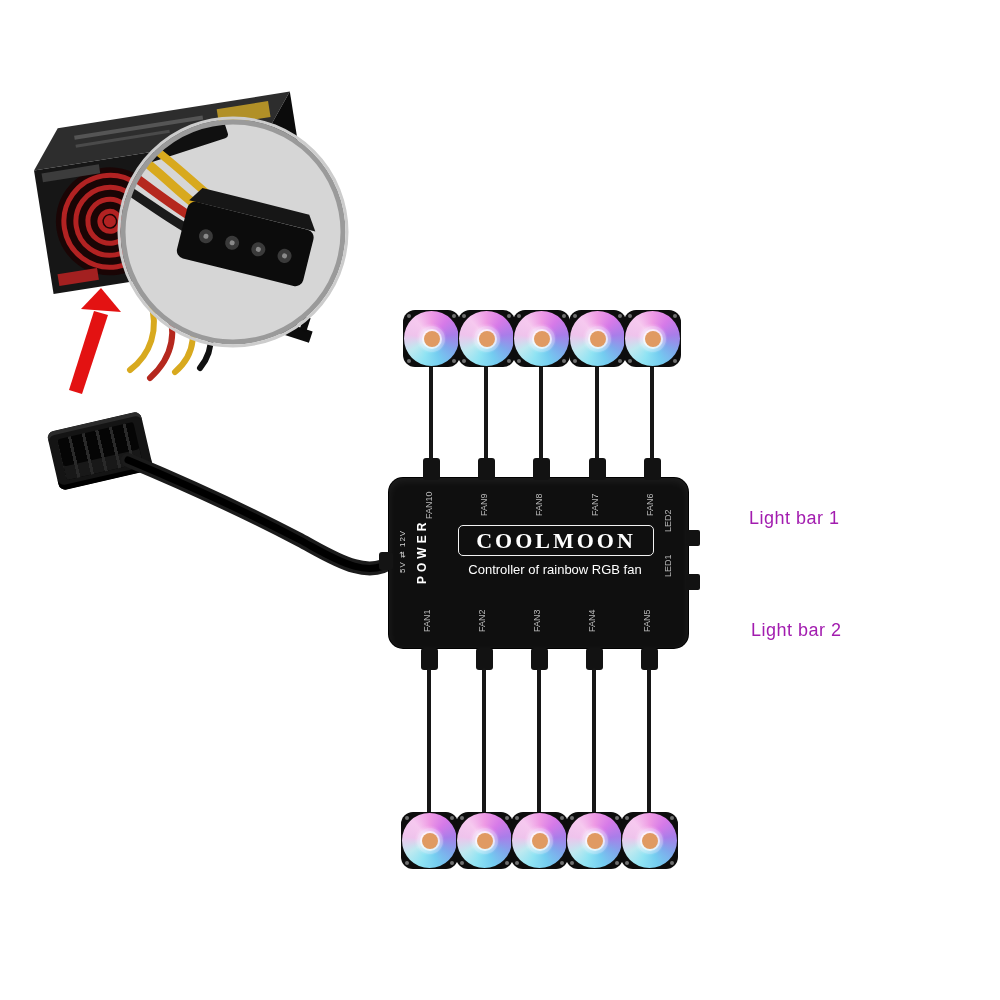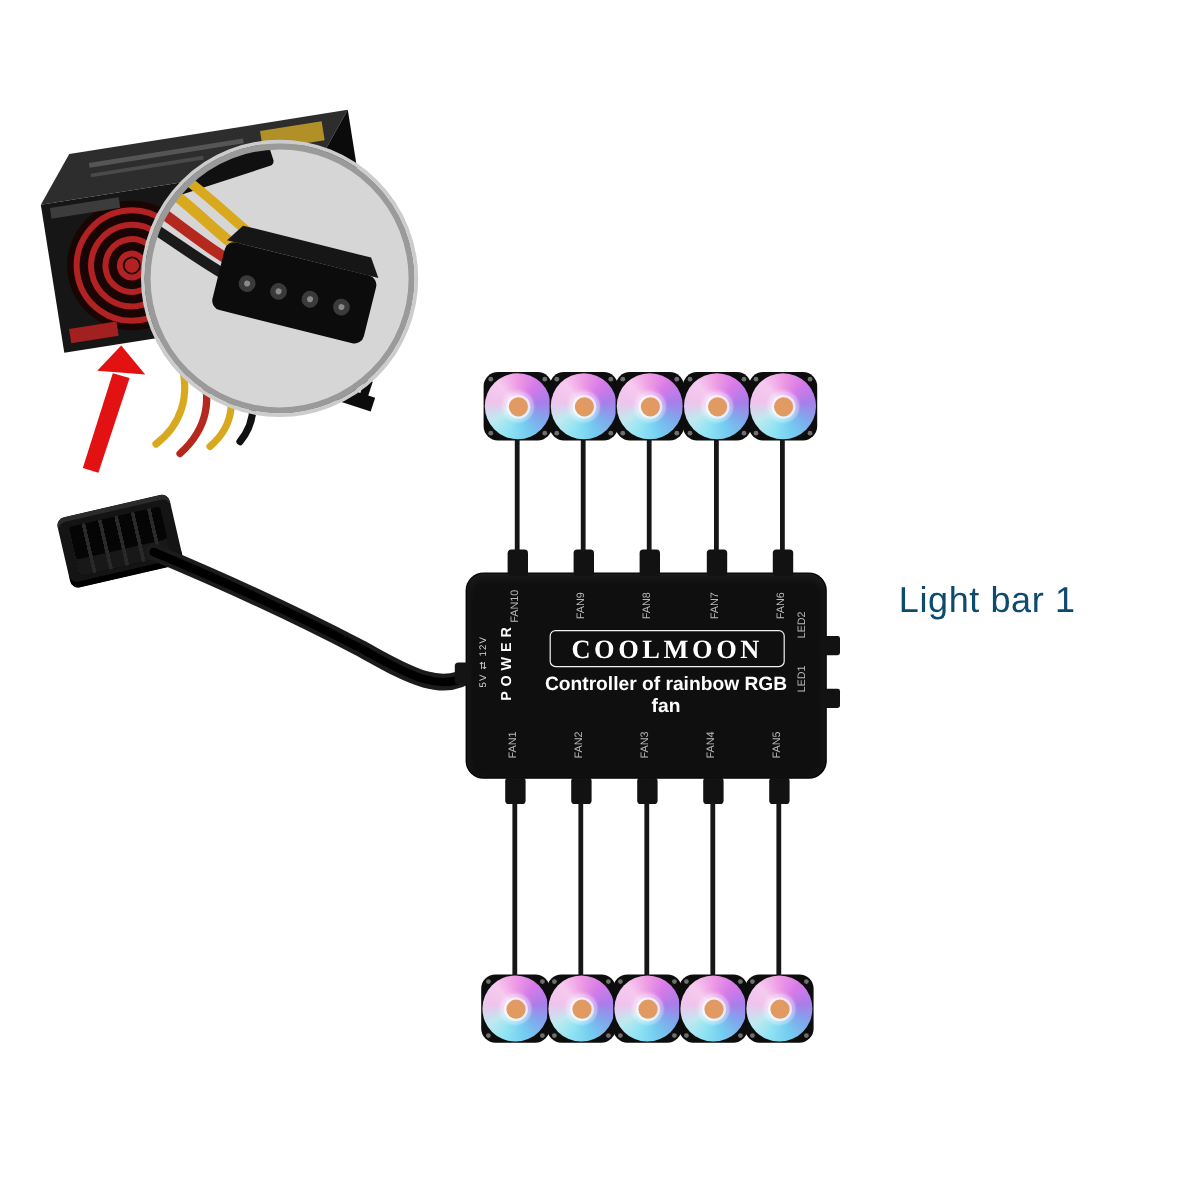--- a/index.html
+++ b/index.html
@@ -19,39 +19,39 @@
   .hub-cable{position:absolute;left:0;top:390px;}
 
   
   .controller{position:absolute;left:389px;top:478px;width:299px;height:170px;background:#0f0f0f;
               border-radius:14px;box-shadow:0 0 0 1px #000, inset 0 3px 9px rgba(255,255,255,.07);}
   .cable-inlet{position:absolute;left:-10px;top:74px;width:14px;height:18px;background:#141414;border-radius:3px;}
   .brand-box{position:absolute;left:69px;top:47px;width:194px;height:29px;border:1.5px solid #f2f2f2;
              border-radius:5px;display:flex;align-items:center;justify-content:center;color:#ffffff;
              font-family:"Liberation Serif",serif;font-weight:bold;font-size:22px;letter-spacing:3px;}
   .subtitle{position:absolute;left:56px;top:84px;width:220px;text-align:center;color:#ffffff;
-            font-size:16px;font-weight:bold;}
+            font-size:13px;font-weight:normal;}
   .power-label{position:absolute;left:26px;top:27px;height:92px;writing-mode:vertical-rl;
                transform:rotate(180deg);color:#fff;font-weight:bold;font-size:12px;letter-spacing:4px;
                text-align:center;}
   .voltage-label{position:absolute;left:9px;top:27px;height:92px;writing-mode:vertical-rl;
                transform:rotate(180deg);color:#d8d8d8;font-size:8px;letter-spacing:1px;text-align:center;}
   .port-label{position:absolute;width:14px;height:42px;writing-mode:vertical-rl;transform:rotate(180deg);
               color:#b9b9b9;font-size:9px;text-align:center;}
   .ptop{top:6px;}
   .pbottom{top:122px;}
   .led-label{position:absolute;left:274px;width:12px;height:32px;writing-mode:vertical-rl;
              transform:rotate(180deg);color:#b9b9b9;font-size:9px;text-align:center;}
   .led-tab{position:absolute;right:-12px;width:14px;height:16px;background:#121212;border-radius:2px;}
   .led-tab.t1{top:52px;}
   .led-tab.t2{top:96px;}
 
   
   .strips{position:absolute;left:686px;top:518px;}
-  .bar-label{position:absolute;color:#0c4a6e;font-size:30px;letter-spacing:.5px;}
+  .bar-label{position:absolute;color:#a21caf;font-size:18px;letter-spacing:.5px;margin-top:24px;}
   .bar-label.b1{left:749px;top:484px;}
   .bar-label.b2{left:751px;top:596px;}
 
   
   .fan-assembly{position:absolute;width:57px;}
   .fan-assembly .fan-tab{position:absolute;left:20px;width:17px;height:22px;background:#121212;border-radius:3px;}
   .fan-assembly .fan-cable{position:absolute;left:26px;width:4px;background:#161616;border-radius:2px;}
   .fan-assembly .fan{position:absolute;left:0;width:57px;height:57px;background:#0d0d0d;border-radius:12px;}
   .fan-assembly.top .fan{top:0;}
   .fan-assembly.top .fan-cable{top:55px;height:95px;}
@@ -213,20 +213,21 @@
     <g>
       <line x1="20" y1="14" x2="280" y2="14" stroke="url(#rb)" stroke-width="4.5" stroke-dasharray="2.5 4.5"></line>
       <line x1="20" y1="19" x2="280" y2="19" stroke="url(#rb)" stroke-width="4.5" stroke-dasharray="2.5 4.5" stroke-dashoffset="3"></line>
     </g>
     <g>
       <line x1="20" y1="60" x2="280" y2="60" stroke="url(#rb)" stroke-width="4.5" stroke-dasharray="2.5 4.5"></line>
       <line x1="20" y1="65" x2="280" y2="65" stroke="url(#rb)" stroke-width="4.5" stroke-dasharray="2.5 4.5" stroke-dashoffset="3"></line>
     </g>
   </svg>
   <div class="bar-label b1">Light bar 1</div>
+  <div class="bar-label b2">Light bar 2</div>
 
 <div class="fan-assembly top" style="left: 403px; top: 310px;">
       <div class="fan-tab"></div>
       <div class="fan-cable"></div>
       <div class="fan">
         <div class="fan-blades"></div>
         <div class="fan-hub"></div>
         <div class="fan-screws"></div>
       </div>
     </div>

